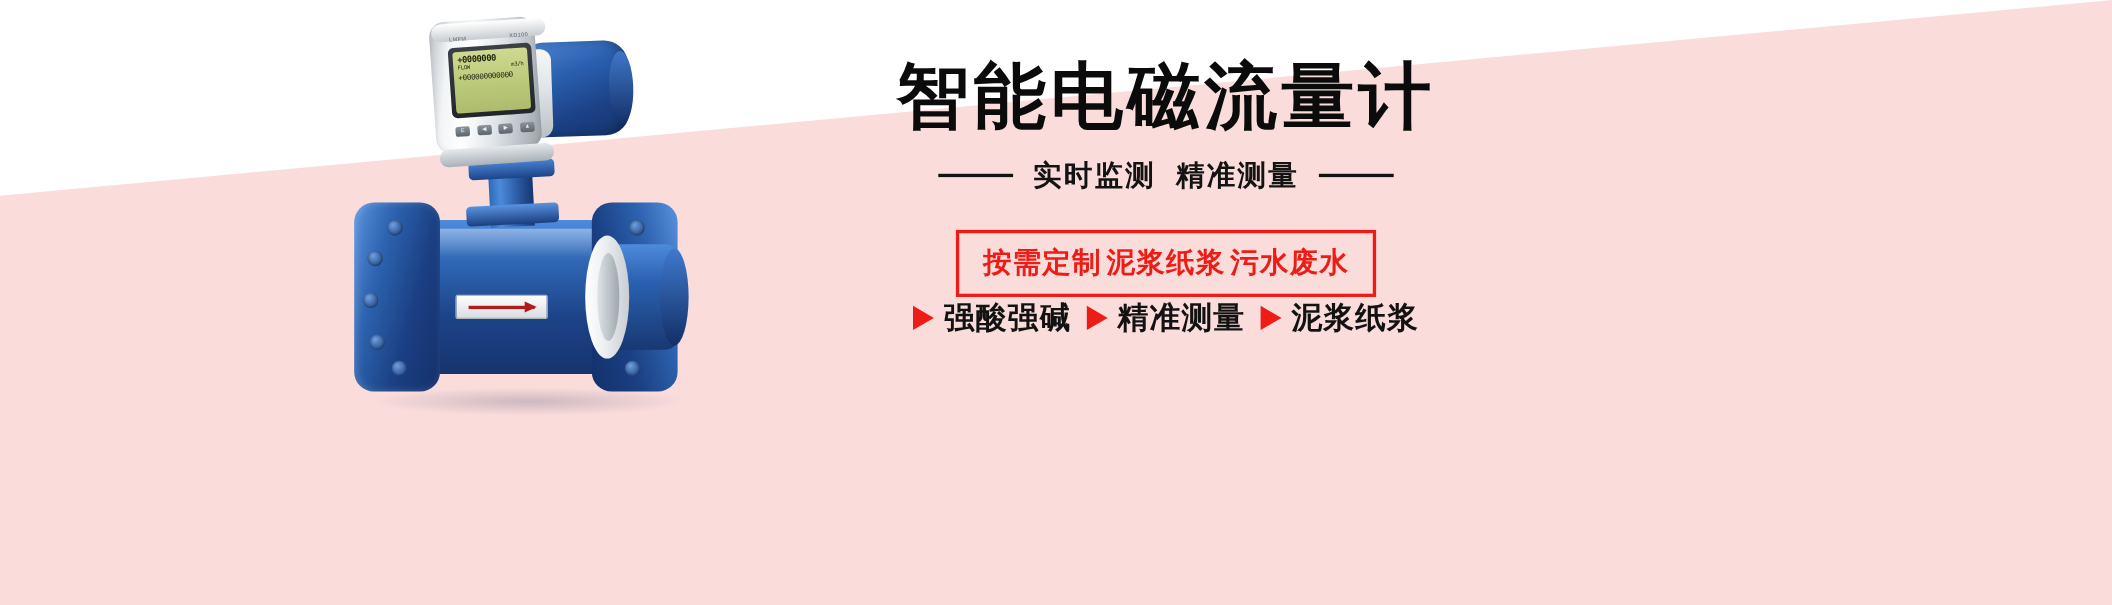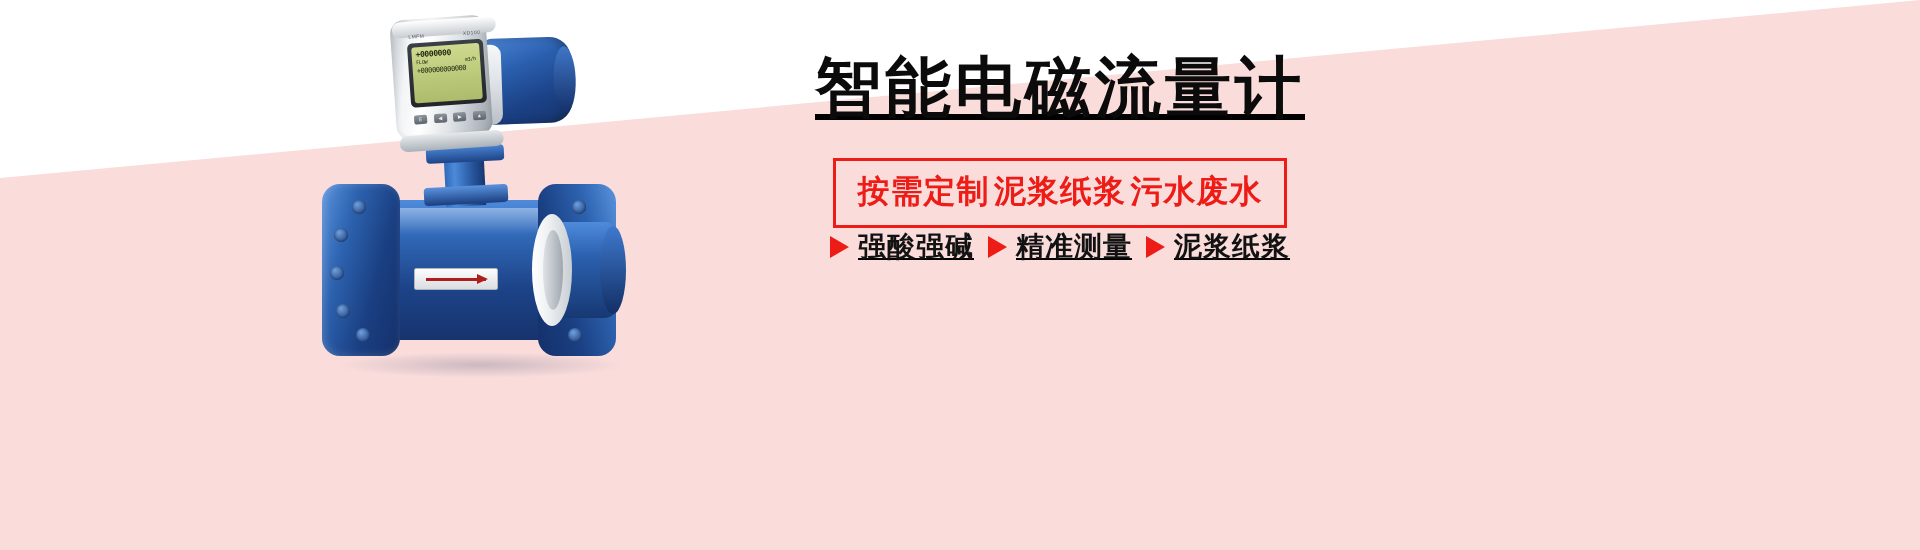--- a/index.html
+++ b/index.html
@@ -257,21 +257,20 @@
     background: radial-gradient(ellipse at center, rgba(40,60,100,.22), rgba(40,60,100,0) 70%);
   }
 
   
   .content {
     position: absolute;
     left: 700px; top: 0;
     width: 720px; height: 550px;
     z-index: 10;
     text-align: center;
-    text-decoration: underline;
   }
 
   .title {
     margin-top: 48px;
     font-size: 66px;
     font-weight: bold;
     color: #0b0b0b;
     letter-spacing: 4px;
     line-height: 78px;
     white-space: nowrap;
@@ -297,21 +296,21 @@
   }
 
   .redbox {
     margin: 32px auto 0 auto;
     display: inline-block;
     border: 3px solid #ee1c16;
     padding: 9px 22px 11px 22px;
     background: transparent;
   }
   .redbox-text {
-    font-size: 32px;
+    font-size: 26px;
     font-weight: bold;
     color: #ee1c16;
     letter-spacing: 1px;
     white-space: nowrap;
   }
 
   .features {
     display: flex;
     align-items: center;
     justify-content: center;
@@ -406,20 +405,26 @@
         </div>
       </div>
     </div>
 
   </div>
 
   <div class="content">
 
     <h1 class="title">智能电磁流量计</h1>
 
+    <div class="subtitle-row">
+      <span class="rule"></span>
+      <span class="subtitle">实时监测</span>
+      <span class="subtitle">精准测量</span>
+      <span class="rule"></span>
+    </div>
 
     <div style="text-align:center;">
       <div class="redbox">
         <span class="redbox-text">按需定制</span>
         <span class="redbox-text gap"></span>
         <span class="redbox-text">泥浆纸浆</span>
         <span class="redbox-text gap"></span>
         <span class="redbox-text">污水废水</span>
       </div>
     </div>

